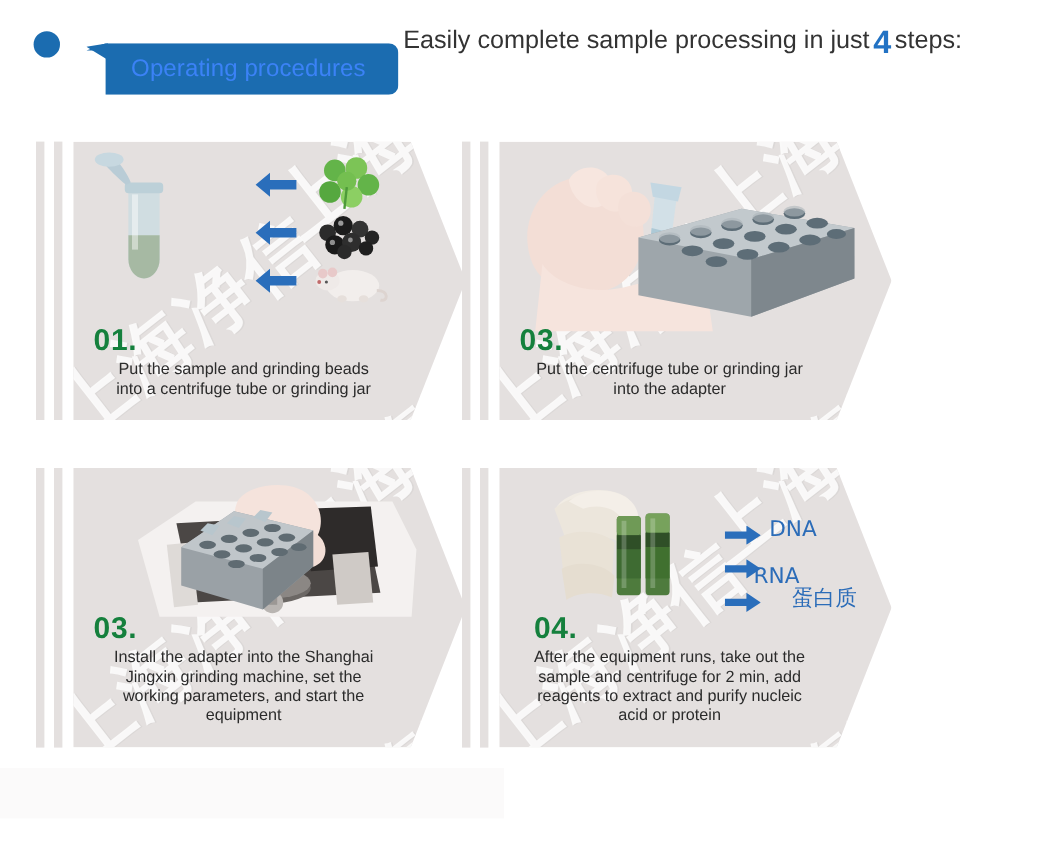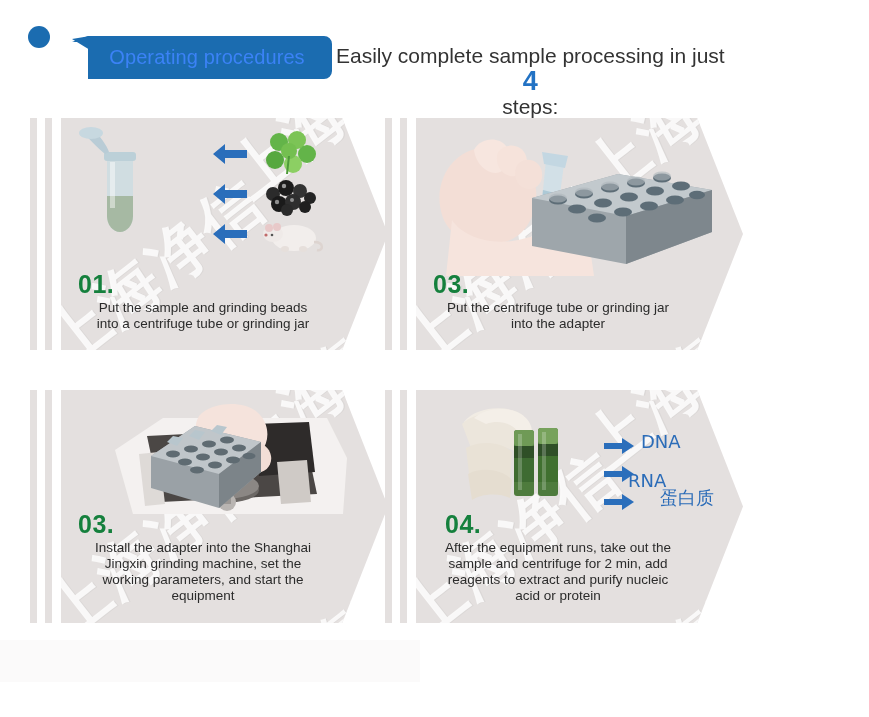--- a/index.html
+++ b/index.html
@@ -47,28 +47,26 @@
     align-items: center;
     justify-content: center;
     color: #3b82f6;
     font-size: 20px;
     letter-spacing: 0.1px;
     padding-left: 10px;
     box-sizing: border-box;
   }
   #header-tagline {
     position: absolute;
-    left: 336px; top: 44px;
+    left: 336px; top: 22px;
     height: 43px;
     display: flex;
-    align-items: center;
     color: #333333;
     font-size: 21px;
     white-space: nowrap;
-    flex-direction: column;
   }
   #header-tagline .hl {
     color: #2272c4;
     font-size: 27px;
     font-weight: bold;
     padding: 0 3px;
     line-height: 1;
   }
 
   

